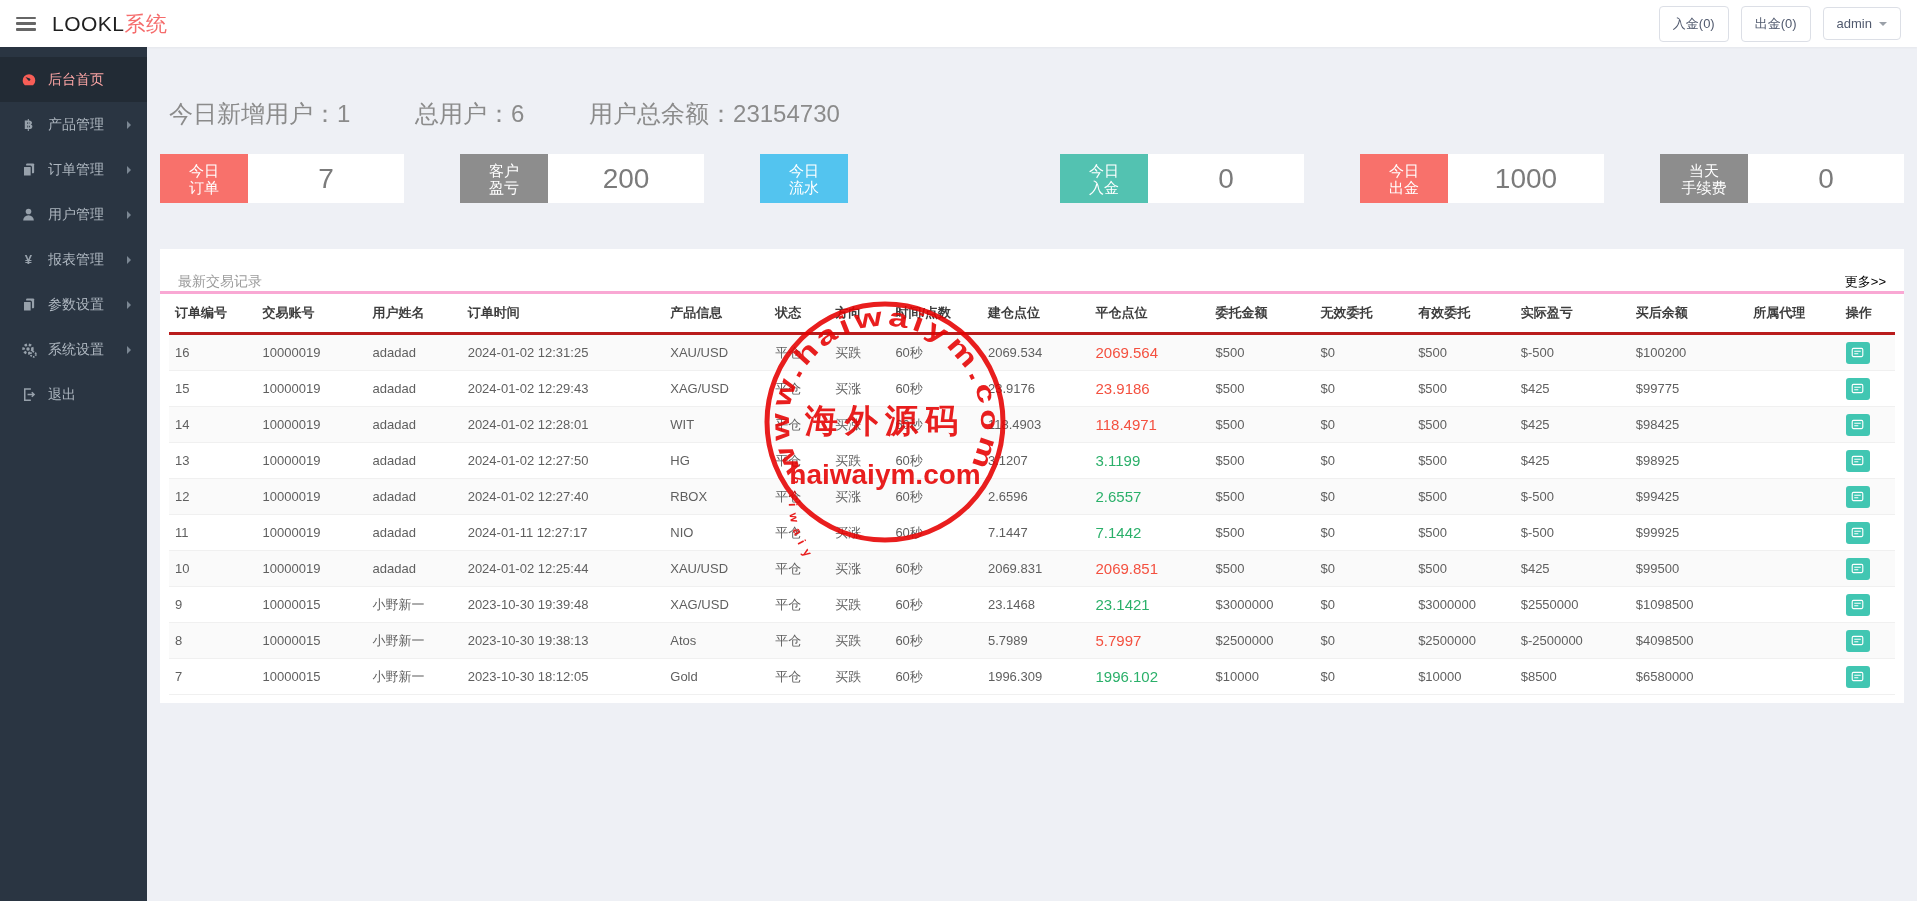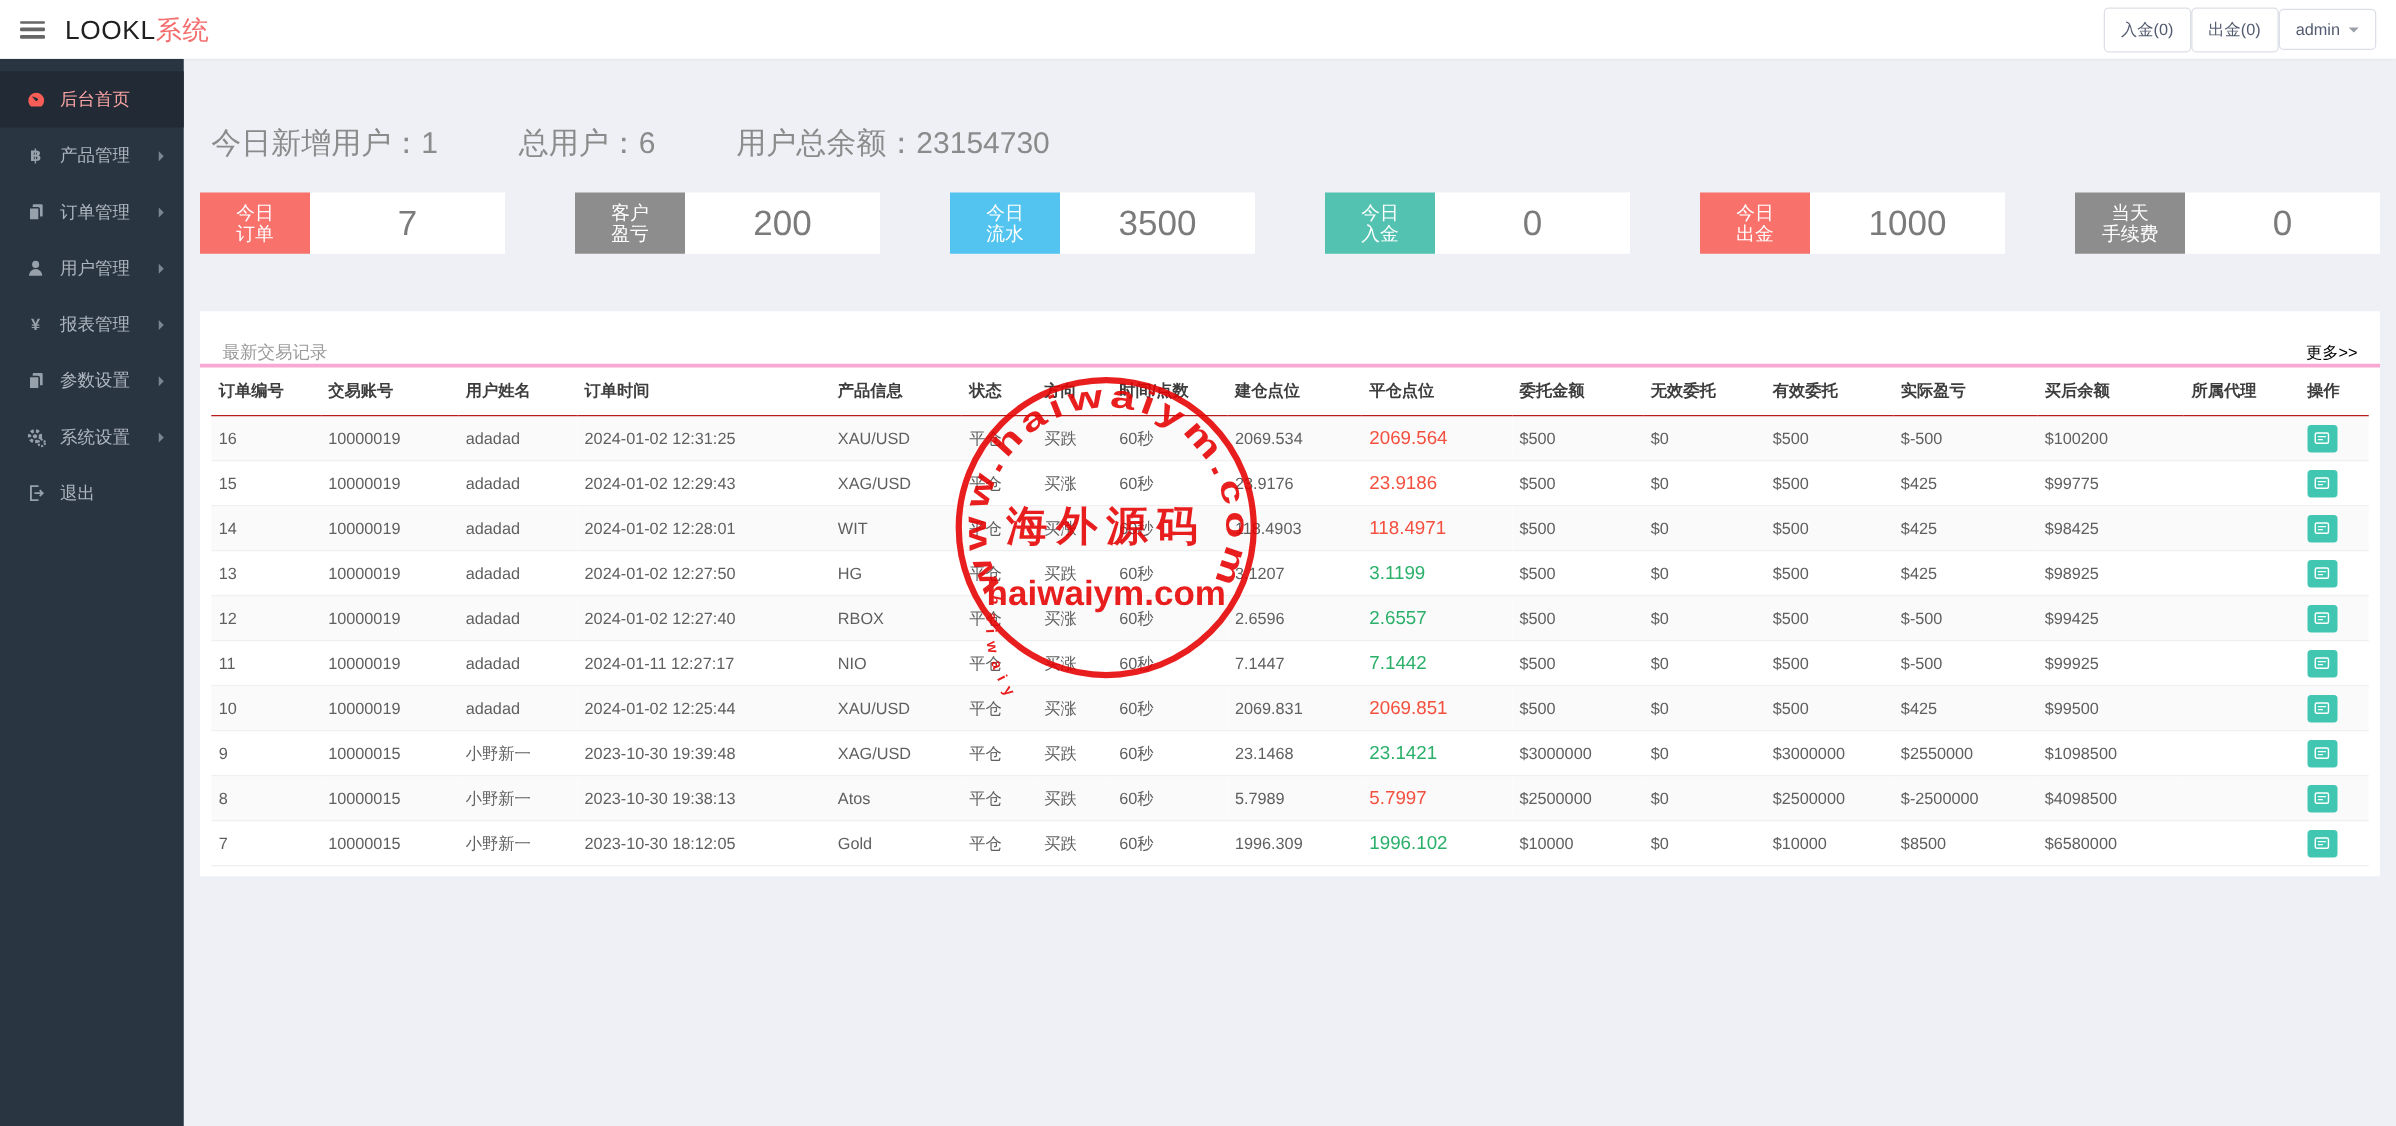--- a/index.html
+++ b/index.html
@@ -6,21 +6,21 @@
     font-family:"Liberation Sans","DejaVu Sans",sans-serif;background:#eef0f5;}
   
   .topbar{position:absolute;left:0;top:0;width:100%;height:47px;background:#fff;
     display:flex;align-items:center;box-shadow:0 1px 2px rgba(0,0,0,.04);z-index:5;}
   .hamburger{width:20px;height:14px;margin-left:16px;display:flex;flex-direction:column;
     justify-content:space-between;cursor:pointer;}
   .hamburger i{display:block;height:2.5px;background:#666;border-radius:1px;}
   .brand{margin-left:16px;font-size:21px;letter-spacing:.5px;cursor:default;}
   .brand .b1{color:#1f1f1f;}
   .brand .b2{color:#f56c6c;}
-  .topbar-right{margin-left:auto;display:flex;align-items:center;padding-right:16px;}
+  .topbar-right{margin-left:auto;display:flex;align-items:center;gap:12px;padding-right:16px;}
   .top-btn{background:#fff;border:1px solid #dcdfe6;border-radius:4px;padding:8px 13px;
     font-size:13px;color:#515a6e;cursor:pointer;}
   .user-btn{display:flex;align-items:center;gap:7px;}
   .caret{width:0;height:0;border:4px solid transparent;border-top-color:#9aa0a8;margin-top:4px;}
   
   .sidebar{position:absolute;left:0;top:47px;bottom:0;width:147px;background:#2a3542;z-index:4;}
   .side-list{padding-top:10px;}
   .side-item{height:45px;display:flex;align-items:center;padding:0 12px 0 20px;
     color:#aeb7c0;font-size:14px;cursor:pointer;}
   .side-item.active{background:#222b35;color:#fca5a5;}
@@ -40,21 +40,21 @@
   .card .cvalue{flex:1;background:#fff;display:flex;align-items:center;justify-content:center;
     font-size:28px;color:#7b7b7b;}
   
   .panel{margin:46px 13px 0 13px;background:#fff;padding-bottom:8px;}
   .panel-head{height:42px;display:flex;align-items:flex-end;padding:0 18px;
     border-bottom:3px solid #f9a8d4;}
   .panel-title{font-size:14px;color:#9b9b9b;}
   .more-link{margin-left:auto;font-size:13px;color:#000000;cursor:pointer;}
   table.trades{width:calc(100% - 18px);margin:0 9px;border-collapse:collapse;table-layout:fixed;}
   .trades th{font-size:13px;color:#3d3d3d;font-weight:bold;text-align:left;height:38px;
-    padding:0 6px;border-bottom:1px solid #b91c1c;white-space:nowrap;}
+    padding:0 6px;border-bottom:3px solid #b91c1c;white-space:nowrap;}
   .trades td{font-size:13px;color:#5f5f5f;height:35px;padding:0 6px;
     border-bottom:1px solid #f0f0f0;white-space:nowrap;overflow:hidden;}
   .trades tbody tr:nth-child(odd){background:#fafafa;}
   .c-red{color:#f5222d;}
   .c-green{color:#21a343;}
   td.close{font-size:15px;}
   td.close.c-red{color:#f4503f;}
   td.close.c-green{color:#2bb06a;}
   .op-btn{width:24px;height:22px;background:#41c6b2;border:none;border-radius:3px;
     display:inline-flex;align-items:center;justify-content:center;cursor:pointer;padding:0;}
@@ -185,21 +185,20 @@
           <span>客户</span>
           <span>盈亏</span>
         </div>
         <div class="cvalue">200</div>
       </div>
       <div class="card">
         <div class="clabel" style="background: rgb(83, 196, 239);">
           <span>今日</span>
           <span>流水</span>
         </div>
-        <div class="cvalue">3500</div>
       </div>
       <div class="card">
         <div class="clabel" style="background: rgb(83, 194, 177);">
           <span>今日</span>
           <span>入金</span>
         </div>
         <div class="cvalue">0</div>
       </div>
       <div class="card">
         <div class="clabel" style="background: rgb(248, 113, 107);">

